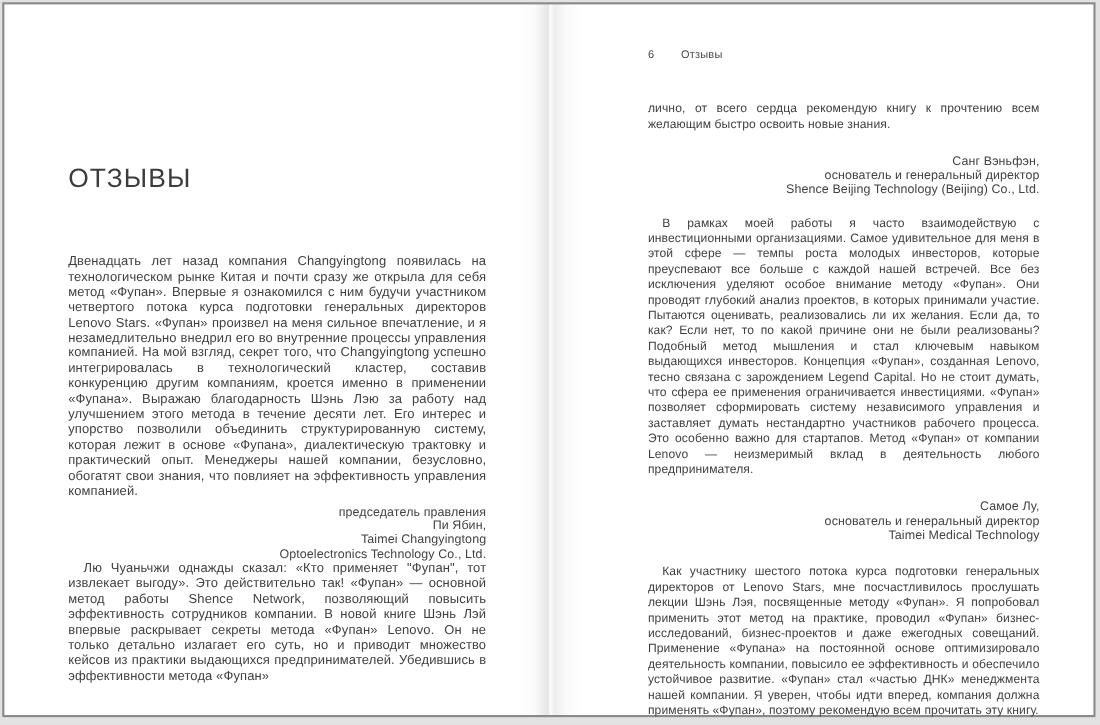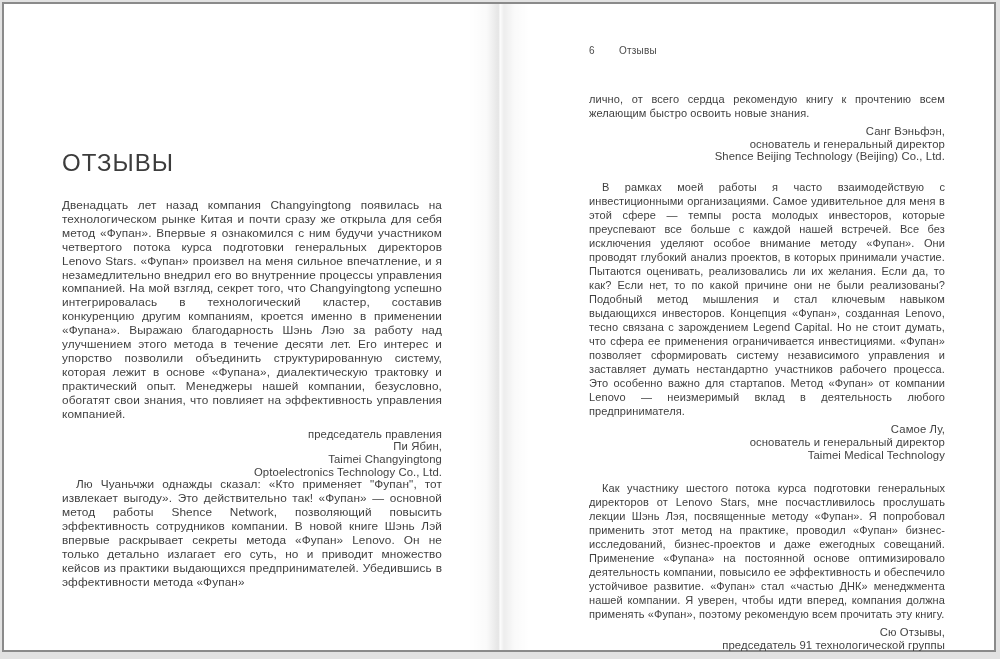--- a/index.html
+++ b/index.html
@@ -46,21 +46,21 @@
     letter-spacing: 1px;
     color: #3c3c3c;
   }
   .body-text {
     font-size: 11.8px;
     line-height: 13.9px;
     letter-spacing: 0.1px;
     text-align: justify;
     color: #3f3f3f;
   }
-  .left-column .p1 { margin-top: 22px; }
+  .left-column .p1 { margin-top: 54px; }
   .left-column .p2 { text-indent: 14px; }
 
   .signature {
     text-align: right;
     font-size: 11.3px;
     line-height: 12.7px;
     letter-spacing: 0.1px;
     color: #424242;
     margin-top: 6px;
   }
@@ -80,21 +80,21 @@
     color: #4a4a4a;
   }
   .running-head .folio { width: 30px; }
   .right-column .body-text {
     font-size: 11px;
     line-height: 14px;
   }
   .right-column .p1 { margin-top: 36px; }
   .right-column .p2 { margin-top: 17px; text-indent: 13px; }
   .right-column .p3 { margin-top: 20px; text-indent: 13px; }
-  .right-column .signature { margin-top: 5px; }
+  .right-column .signature { margin-top: 21px; }
 </style>
 </head>
 <body>
 
 <div class="book">
 
   <div class="page page-left">
     <div class="left-column">
       <h1 class="section-title">ОТЗЫВЫ</h1>
 

